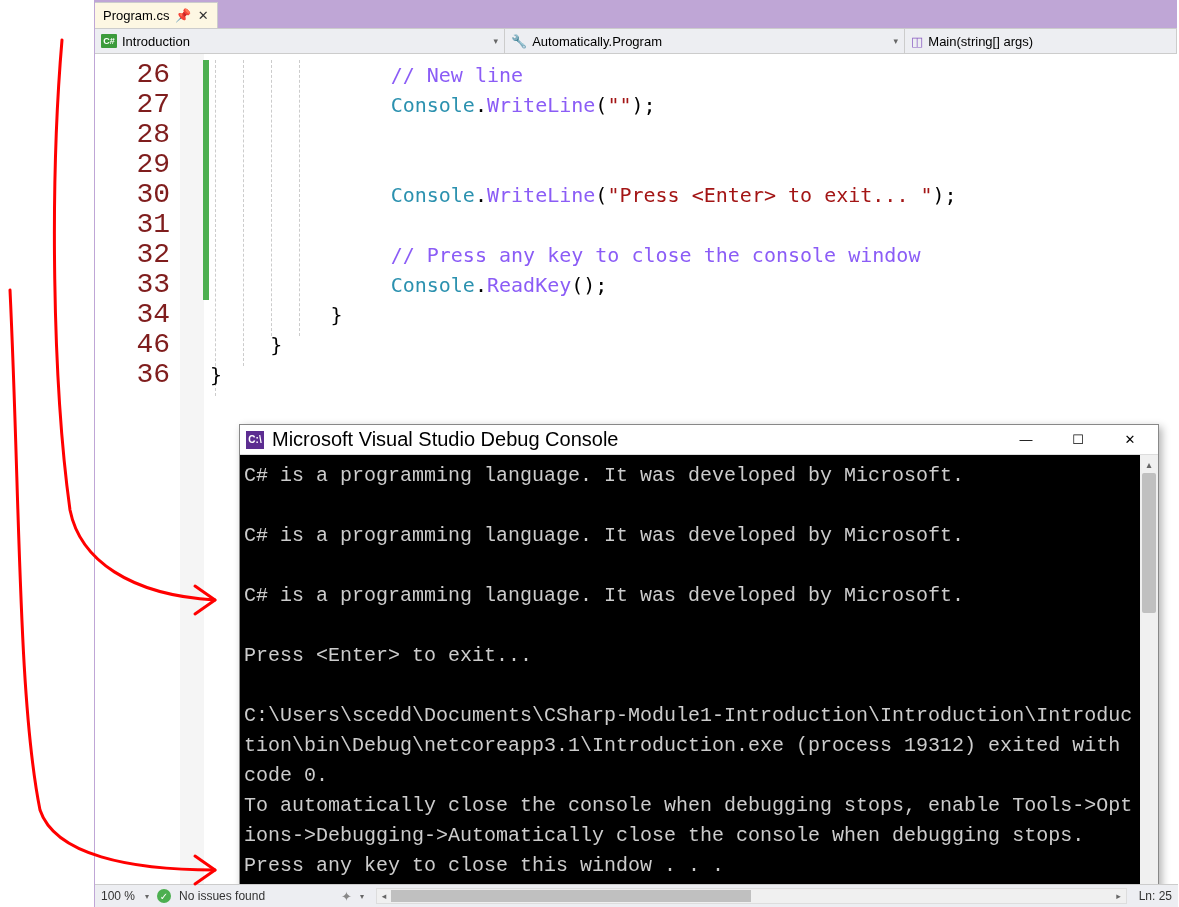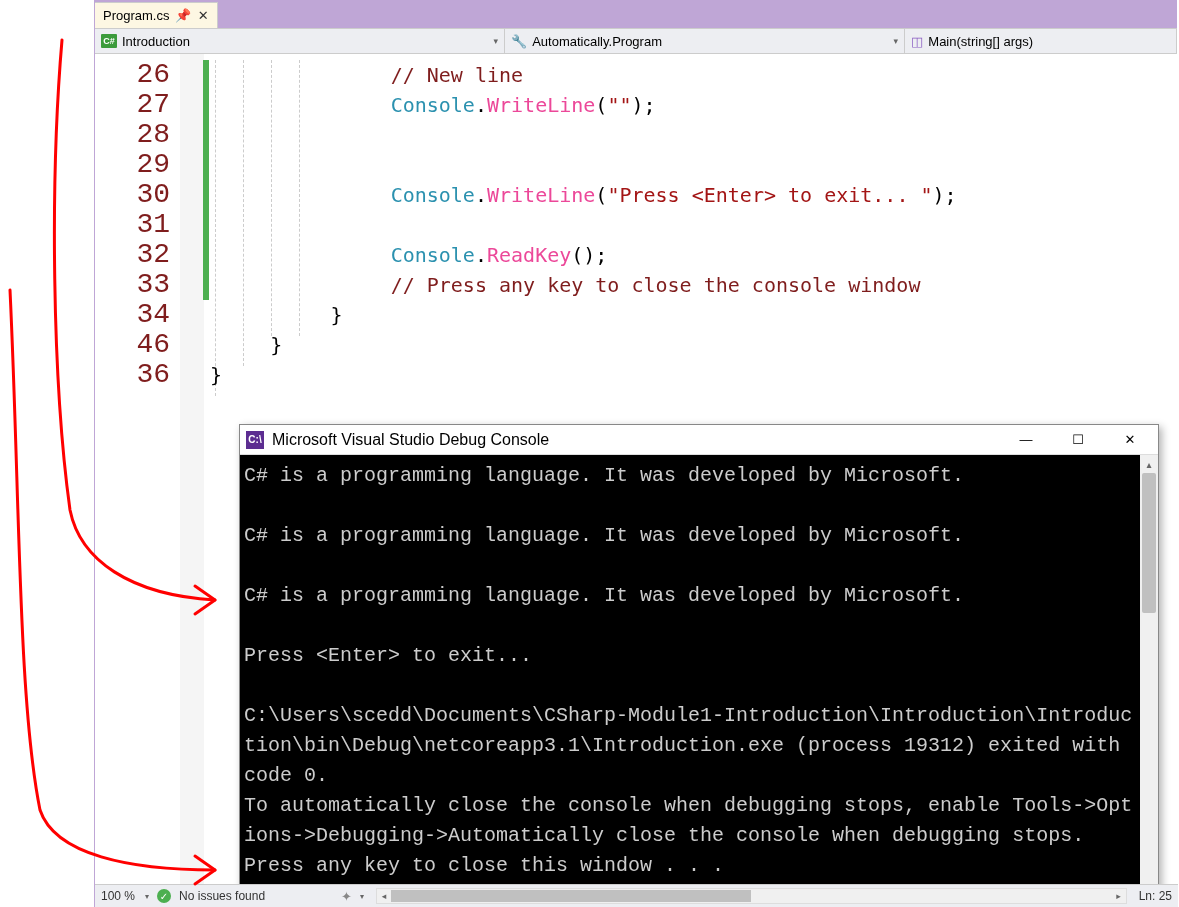--- a/index.html
+++ b/index.html
@@ -125,23 +125,23 @@
     border-left: 1px dashed #ccc;
   }
   .code-area {
     position: absolute;
     left: 115px;
     top: 6px;
     font-family: Consolas, monospace;
     font-size: 20px;
   }
   .code-line { height: 30px; line-height: 30px; white-space: pre; }
-  .c-comment { color: #7f1d1d; }
+  .c-comment { color: #8b5cf6; }
   .c-class { color: #2b91af; }
-  .c-method { color: #ec4899; text-align: right; }
+  .c-method { color: #8b5cf6; text-align: right; }
   .c-punct { color: #000; }
   .c-string { color: #a31515; }
   
   .console-window {
     position: absolute;
     left: 144px;
     top: 370px;
     width: 920px;
     background: #fff;
     border: 1px solid #888;
@@ -159,21 +159,21 @@
   .console-icon {
     width: 18px; height: 18px;
     background: #5c2d91;
     color: #fff;
     font-size: 10px;
     display: flex;
     align-items: center;
     justify-content: center;
     font-weight: bold;
   }
-  .console-title { font-size: 16px; flex: 1; }
+  .console-title { font-size: 20px; flex: 1; }
   .win-btn {
     width: 44px; height: 30px;
     display: flex;
     align-items: center;
     justify-content: center;
     font-size: 13px;
     cursor: pointer;
   }
   .console-body {
     display: flex;
@@ -317,22 +317,22 @@
       <div class="ol" style="left:84px;height:276px;"></div>
     </div>
 
     <div class="code-area">
       <div class="code-line"><span>               </span><span class="c-comment">// New line</span></div>
       <div class="code-line"><span>               </span><span class="c-class">Console</span><span class="c-punct">.</span><span class="c-method">WriteLine</span><span class="c-punct">(</span><span class="c-string">""</span><span class="c-punct">);</span></div>
       <div class="code-line"><span></span></div>
       <div class="code-line"><span>               </span></div>
       <div class="code-line"><span>               </span><span class="c-class">Console</span><span class="c-punct">.</span><span class="c-method">WriteLine</span><span class="c-punct">(</span><span class="c-string">"Press &lt;Enter&gt; to exit... "</span><span class="c-punct">);</span></div>
       <div class="code-line"><span></span></div>
+      <div class="code-line"><span>               </span><span class="c-comment">// Press any key to close the console window</span></div>
       <div class="code-line"><span>               </span><span class="c-class">Console</span><span class="c-punct">.</span><span class="c-method">ReadKey</span><span class="c-punct">(</span><span class="c-string"></span><span class="c-punct">);</span></div>
-      <div class="code-line"><span>               </span><span class="c-comment">// Press any key to close the console window</span></div>
       <div class="code-line"><span>          </span><span class="c-punct">}</span></div>
       <div class="code-line"><span>     </span><span class="c-punct">}</span></div>
       <div class="code-line"><span></span><span class="c-punct">}</span></div>
     </div>
 
     <div class="console-window">
       <div class="console-titlebar">
         <div class="console-icon">C:\</div>
         <div class="console-title">Microsoft Visual Studio Debug Console</div>
         <div class="win-btn">

